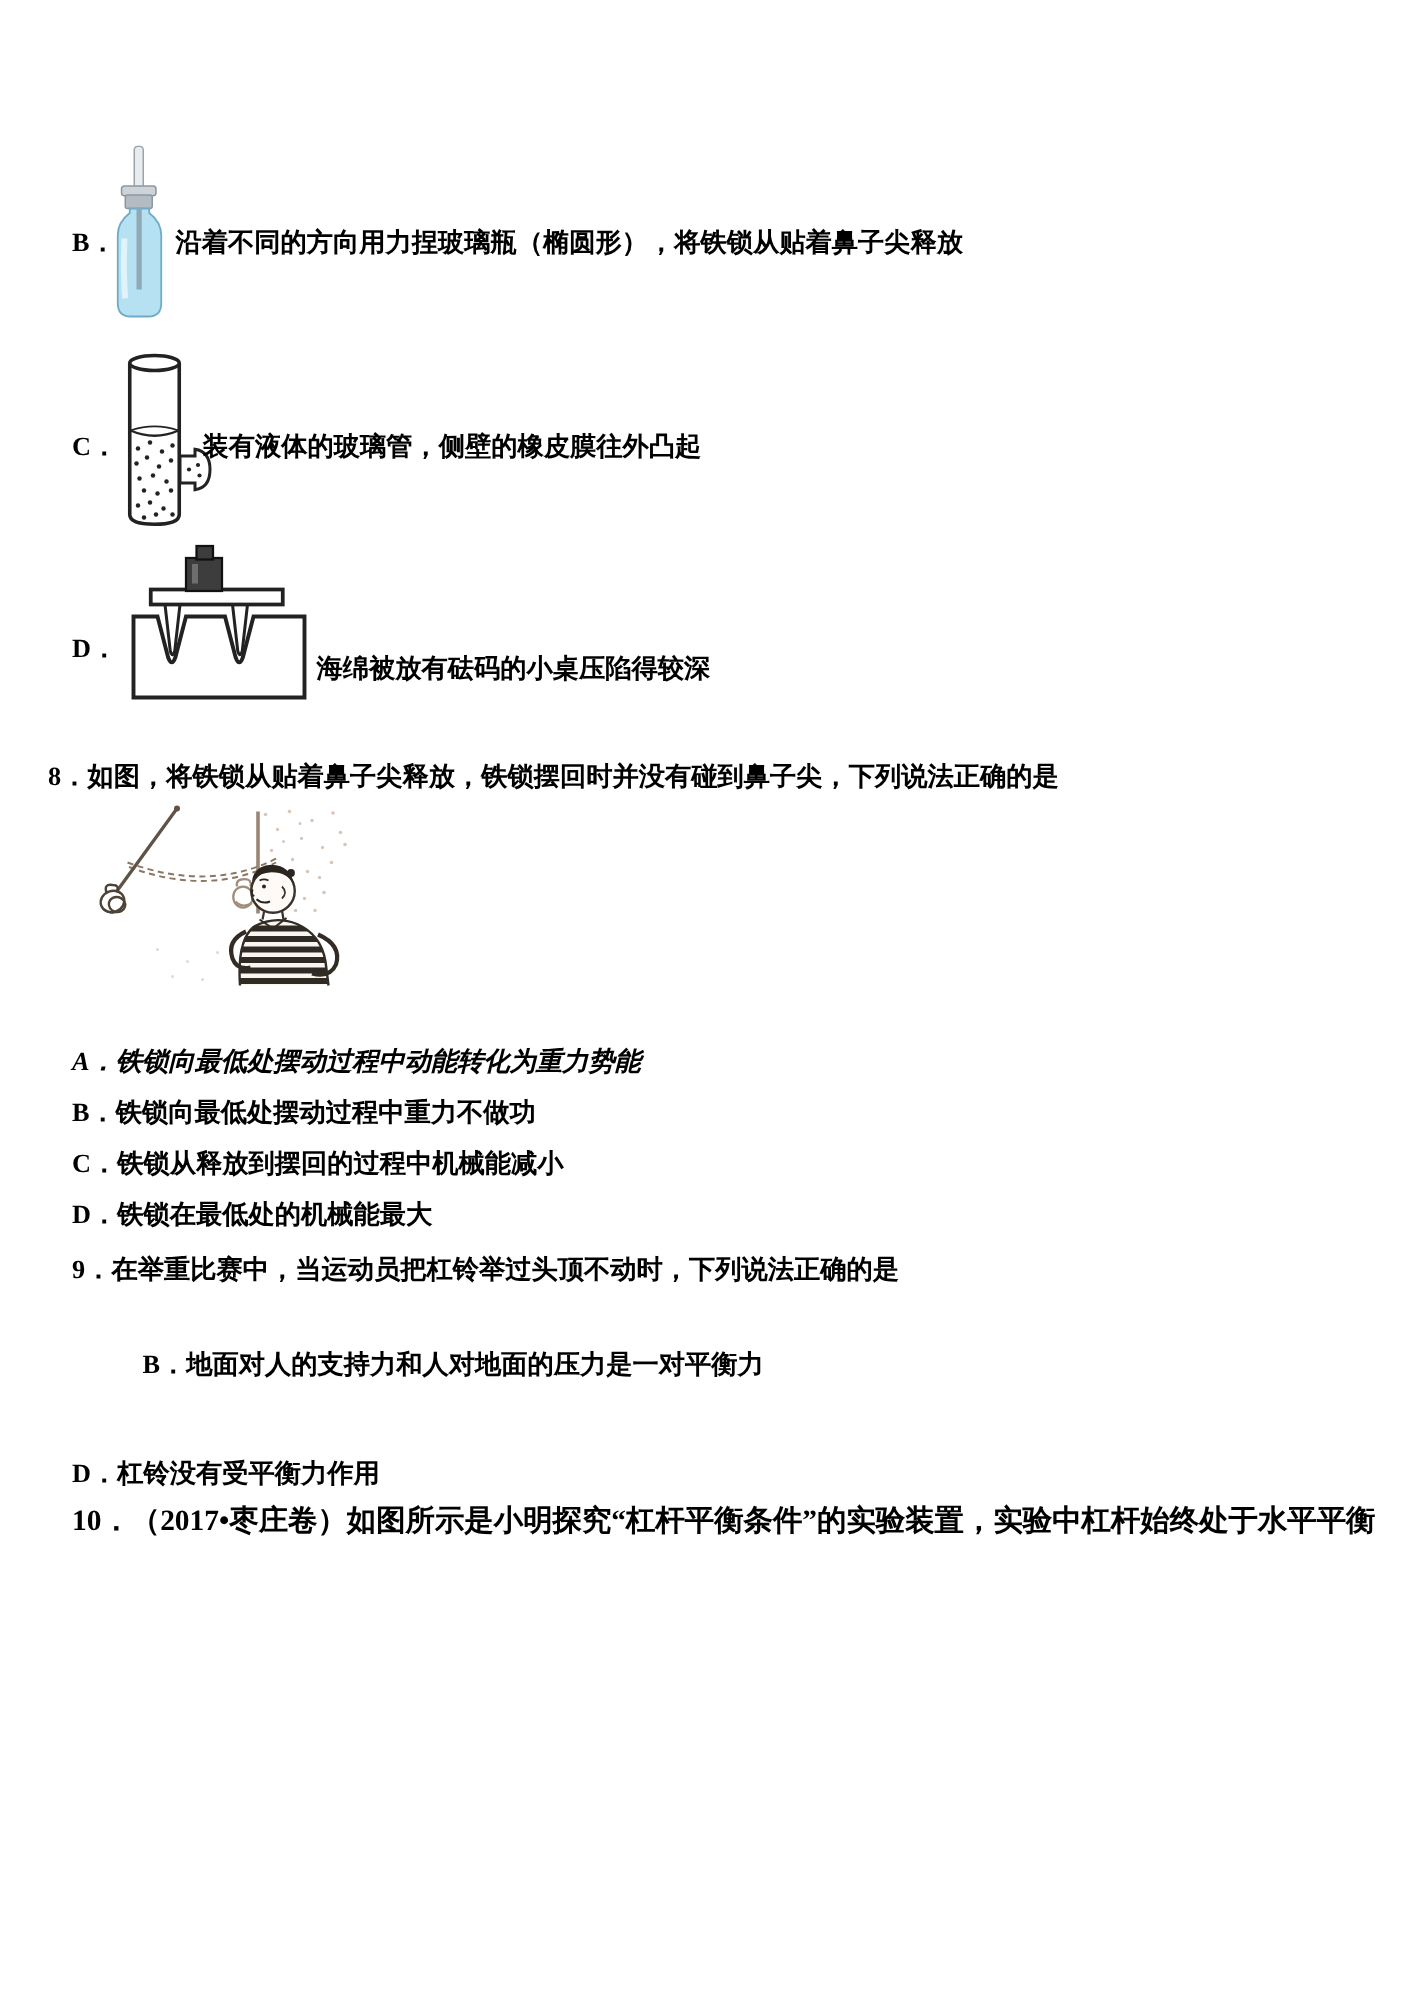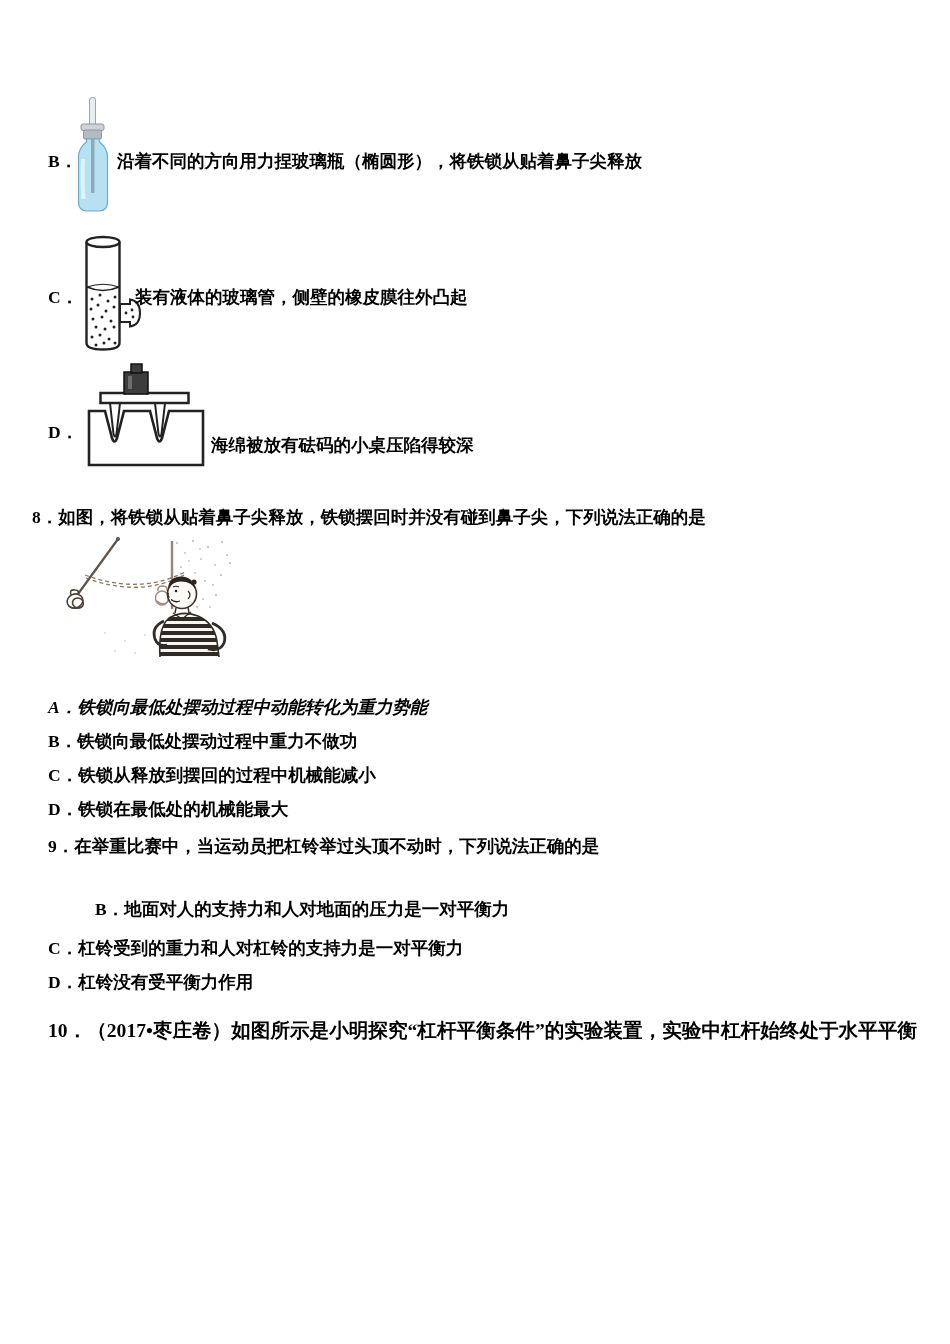--- a/index.html
+++ b/index.html
@@ -12,21 +12,21 @@
     overflow:hidden;
   }
   .t{
     position:absolute;
     font-weight:bold;
     font-size:17.5px;
     line-height:22px;
     white-space:nowrap;
     color:#000;
   }
-  .q10{font-size:19.6px;line-height:24px;margin-top:16px;}
+  .q10{font-size:19.6px;line-height:24px;}
   .fig{position:absolute;}
   sup.arr{
     font-size:12px;
     font-weight:bold;
     position:relative;
     top:-9px;
     margin:0 2px;
   }
 </style>
 </head>
@@ -189,18 +189,17 @@
     </svg>
   </div>
 
   <span class="t" style="left:48px;top:696px;font-style:italic;">A．铁锁向最低处摆动过程中动能转化为重力势能</span>
   <span class="t" style="left:48px;top:730px;">B．铁锁向最低处摆动过程中重力不做功</span>
   <span class="t" style="left:48px;top:764px;">C．铁锁从释放到摆回的过程中机械能减小</span>
   <span class="t" style="left:48px;top:798px;">D．铁锁在最低处的机械能最大</span>
 
   <span class="t" style="left:48px;top:835px;">9．在举重比赛中，当运动员把杠铃举过头顶不动时，下列说法正确的是</span>
   <span class="t" style="left:48px;top:898px;margin-left:47px;">B．地面对人的支持力和人对地面的压力是一对平衡力</span>
-  <span class="t" style="left:48px;top:937px;">C．杠铃受到的重力和人对杠铃的支持力是一对平衡力</span>
   <span class="t" style="left:48px;top:971px;">D．杠铃没有受平衡力作用</span>
 
   <span class="t q10" style="left:48px;top:1003px;">10．（2017•枣庄卷）如图所示是小明探究“杠杆平衡条件”的实验装置，实验中杠杆始终处于水平平衡</span>
 
 </div>
 
 </body></html>

